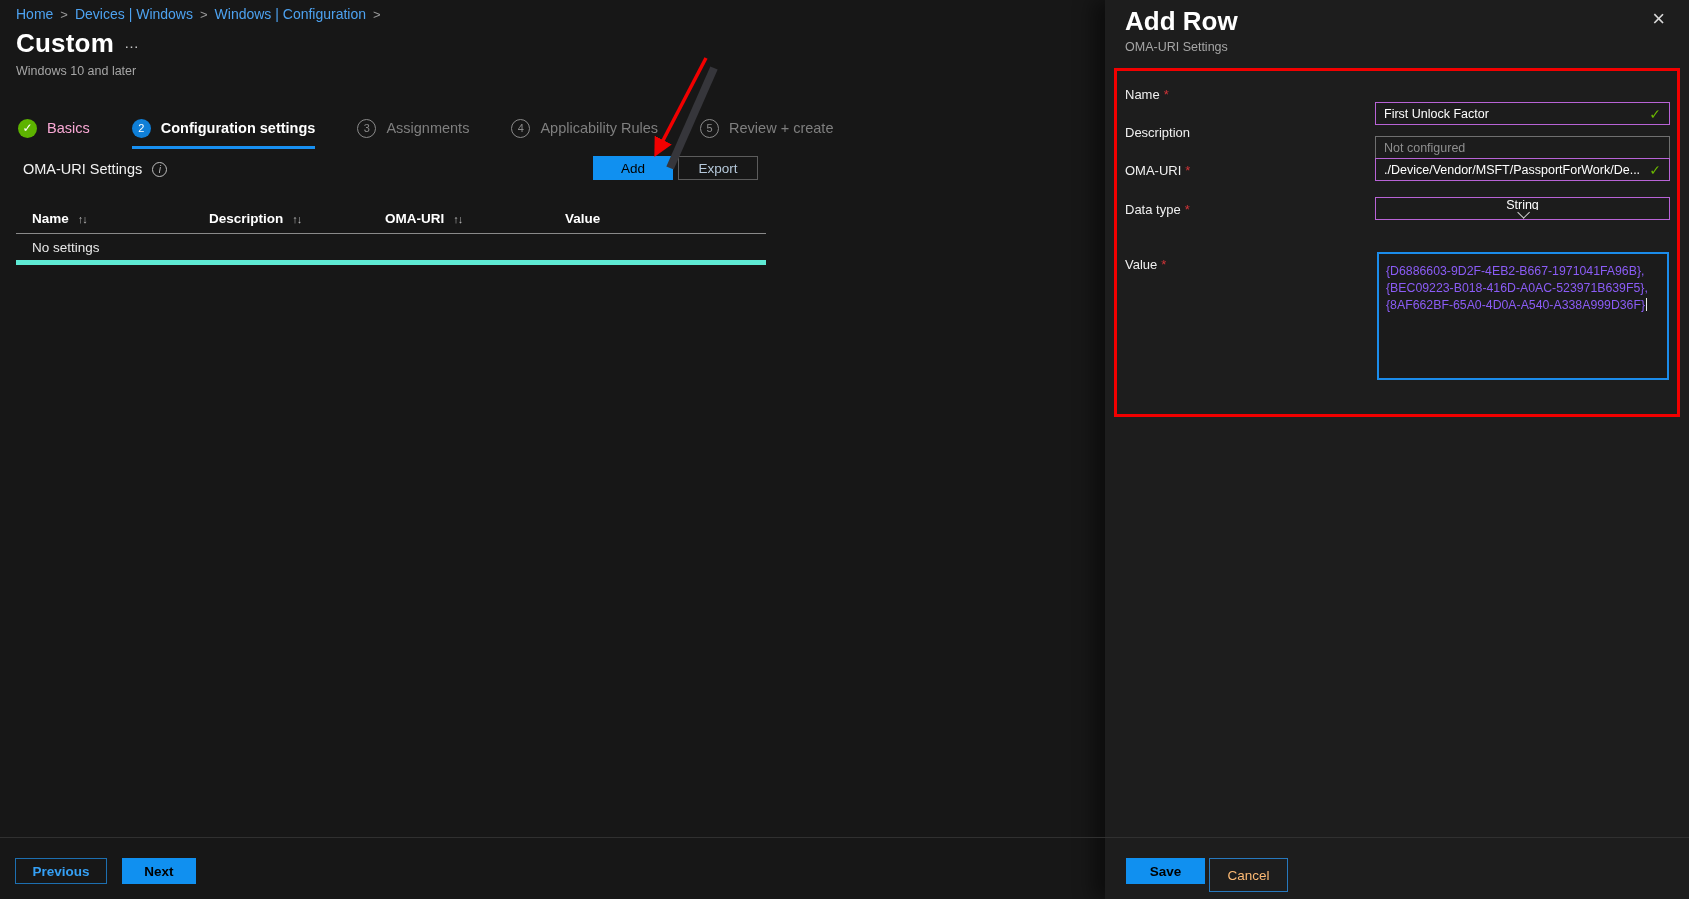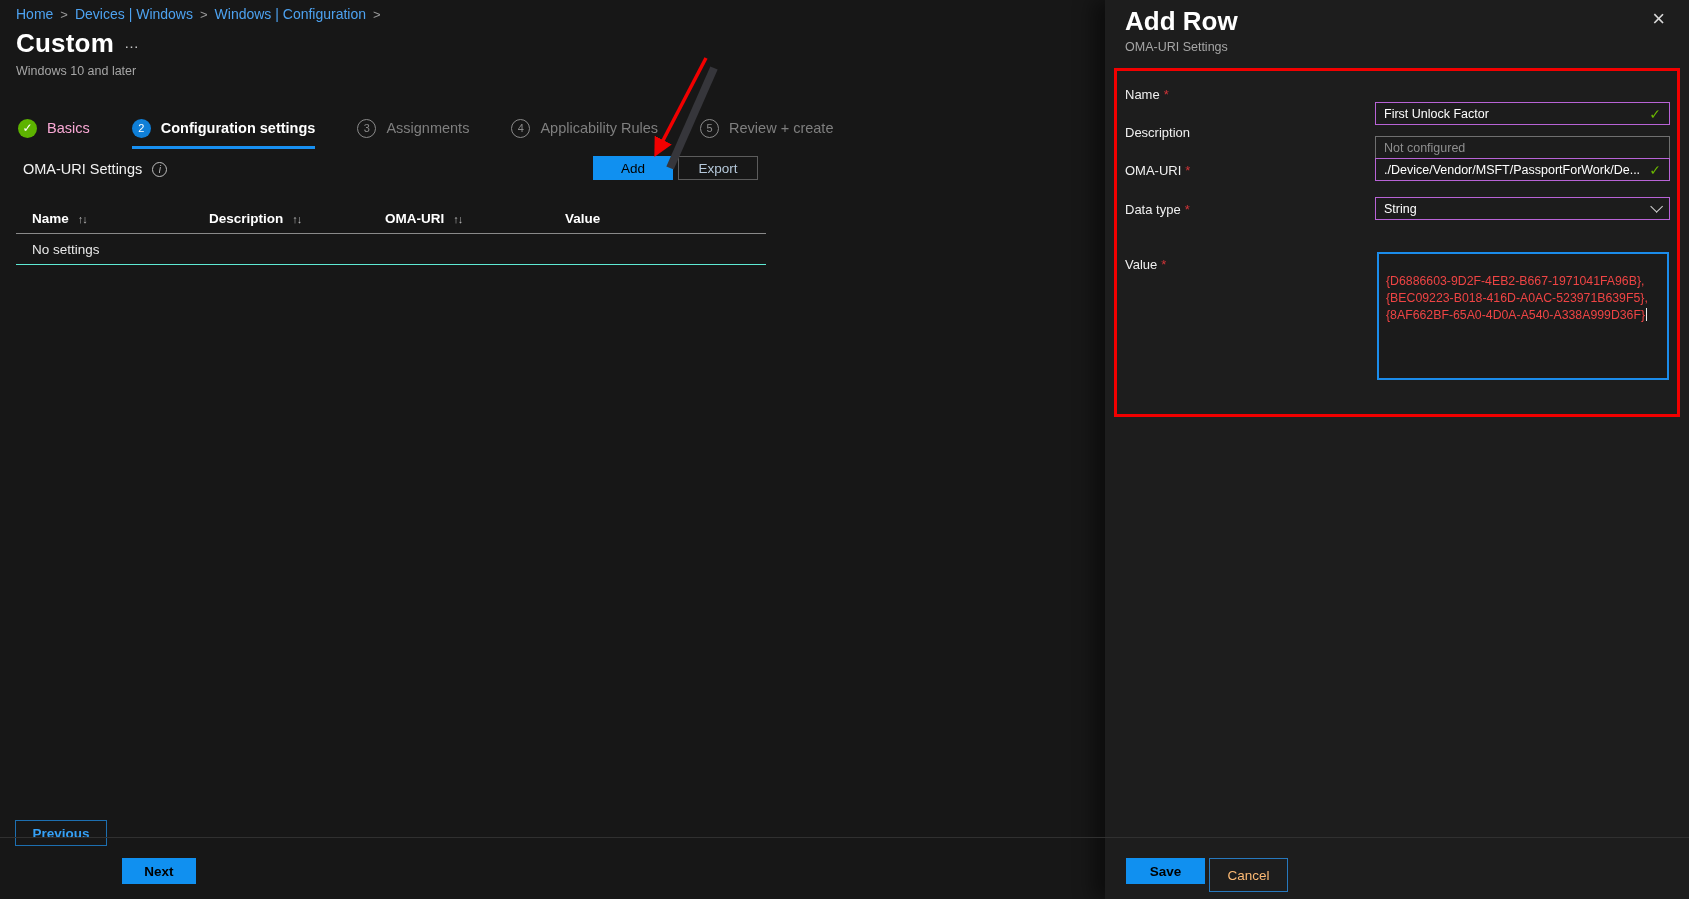--- a/index.html
+++ b/index.html
@@ -45,24 +45,24 @@
   .btn { display:flex; align-items:center; justify-content:center; font-size:13.5px; cursor:pointer; }
   .btn-add { position:absolute; left:593px; top:156px; width:80px; height:24px; background:#1090f0; color:#000; }
   .btn-export { position:absolute; left:678px; top:156px; width:80px; height:24px; background:transparent; border:1px solid #5c5c5c; color:#b5c8da; }
 
   .table { position:absolute; left:16px; top:203px; width:750px; }
   .thead { display:flex; align-items:center; height:30px; padding-left:16px; }
   .th { display:flex; align-items:baseline; font-size:13.5px; font-weight:bold; color:#ffffff; }
   .th .sort { font-size:11px; color:#b5b5b5; margin-left:9px; letter-spacing:-1px; font-weight:normal; cursor:pointer; }
   .th1 { width:177px; } .th2 { width:176px; } .th3 { width:180px; } .th4 { flex:1; }
   .tdivider-top { height:1px; background:#8a8a8a; }
-  .trow-empty { height:31px; display:flex; align-items:center; padding-left:16px; font-size:13.5px; color:#e8e8e8; border-bottom:1px solid #5eead4; }
+  .trow-empty { height:31px; display:flex; align-items:center; padding-left:16px; font-size:13.5px; color:#e8e8e8; border-bottom:5px solid #5eead4; }
 
   .footer-divider { position:absolute; left:0; top:837px; width:1689px; height:1px; background:#303030; z-index:6; }
-  .btn-previous { position:absolute; left:15px; top:820px; width:92px; height:26px; background:transparent; border:1px solid #1d6fb0; color:#35a0f5; font-weight:bold; }
+  .btn-previous { position:absolute; left:15px; top:858px; width:92px; height:26px; background:transparent; border:1px solid #1d6fb0; color:#35a0f5; font-weight:bold; }
   .btn-next { position:absolute; left:122px; top:858px; width:74px; height:26px; background:#1090f0; color:#000; font-weight:bold; }
 
   .annotation-arrow { position:absolute; left:540px; top:40px; width:220px; height:150px; z-index:10; pointer-events:none; }
 
   
   .panel {
     position:absolute; left:1105px; top:0; width:584px; height:899px;
     background:#1d1d1d; box-shadow:-12px 0 18px rgba(0,0,0,0.45);
   }
   .panel-title { position:absolute; left:20px; top:6px; font-size:26px; font-weight:bold; }
@@ -83,22 +83,22 @@
   .b-gray  { border:1px solid #6f6f6f; }
   .input .flex-text { flex:1; overflow:hidden; white-space:nowrap; }
   .check { color:#6bb700; font-size:14px; margin-left:6px; flex:0 0 auto; }
   .chevron { width:9px; height:9px; border-right:1.6px solid #d0d0d0; border-bottom:1.6px solid #d0d0d0; transform:rotate(45deg) translateY(-3px); flex:0 0 auto; margin-right:2px; }
 
   input.native-input { outline:none; }
   input.native-input::placeholder { color:#8f8f8f; opacity:1; }
 
   .value-area {
     position:absolute; left:272px; top:252px; width:292px; height:128px;
-    border:2px solid #1b8ceb; background:#1b1b1b; padding:19px 7px;
-    font-size:12.3px; line-height:17px; color:#ef4444; overflow:hidden; cursor:text;
+    border:2px solid #1b8ceb; background:#1b1b1b; padding:9px 7px;
+    font-size:12.3px; line-height:17px; color:#8b5cf6; overflow:hidden; cursor:text;
   }
   .value-line { white-space:nowrap; }
   .caret { display:inline-block; width:1px; height:13px; background:#f0f0f0; vertical-align:-2px; margin-left:1px; }
 
   .btn-save { position:absolute; left:21px; top:858px; width:79px; height:26px; background:#1090f0; color:#000; font-weight:bold; }
   .btn-cancel { position:absolute; left:104px; top:858px; width:79px; height:34px; background:transparent; border:1px solid #2778bd; color:#fdba74; font-weight:normal; }
 </style>
 </head>
 <body>
 
@@ -207,21 +207,21 @@
     <span>OMA-URI</span><span class="req">*</span>
   </div>
   <div class="input b-purple" style="top:158px;">
     <span class="flex-text">./Device/Vendor/MSFT/PassportForWork/De...</span>
     <span class="check">✓</span>
   </div>
 
   <div class="field-label" style="top:202px;">
     <span>Data type</span><span class="req">*</span>
   </div>
-  <div class="input b-purple" style="top:197px;">
+  <div class="input b-purple" style="top:197px;flex-direction:column;">
     <span class="flex-text">String</span>
     <span class="chevron"></span>
   </div>
 
   <div class="field-label" style="top:257px;">
     <span>Value</span><span class="req">*</span>
   </div>
   <div class="value-area">
     <div class="value-line">{D6886603-9D2F-4EB2-B667-1971041FA96B},</div>
     <div class="value-line">{BEC09223-B018-416D-A0AC-523971B639F5},</div>

